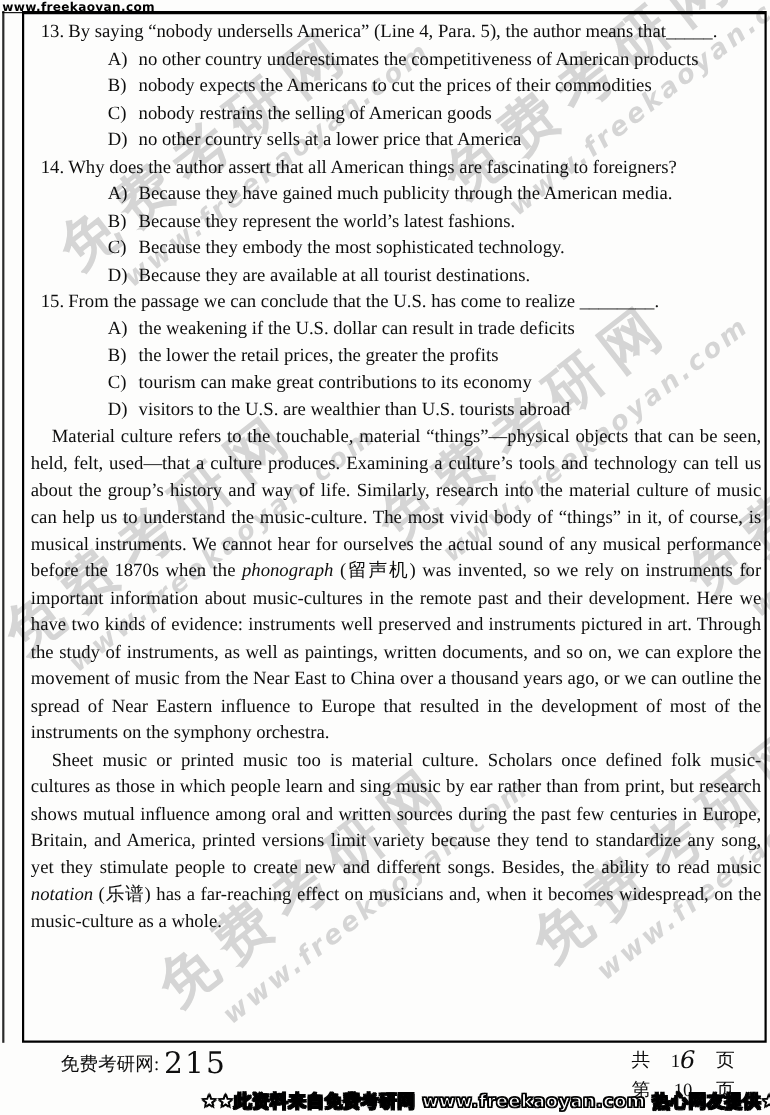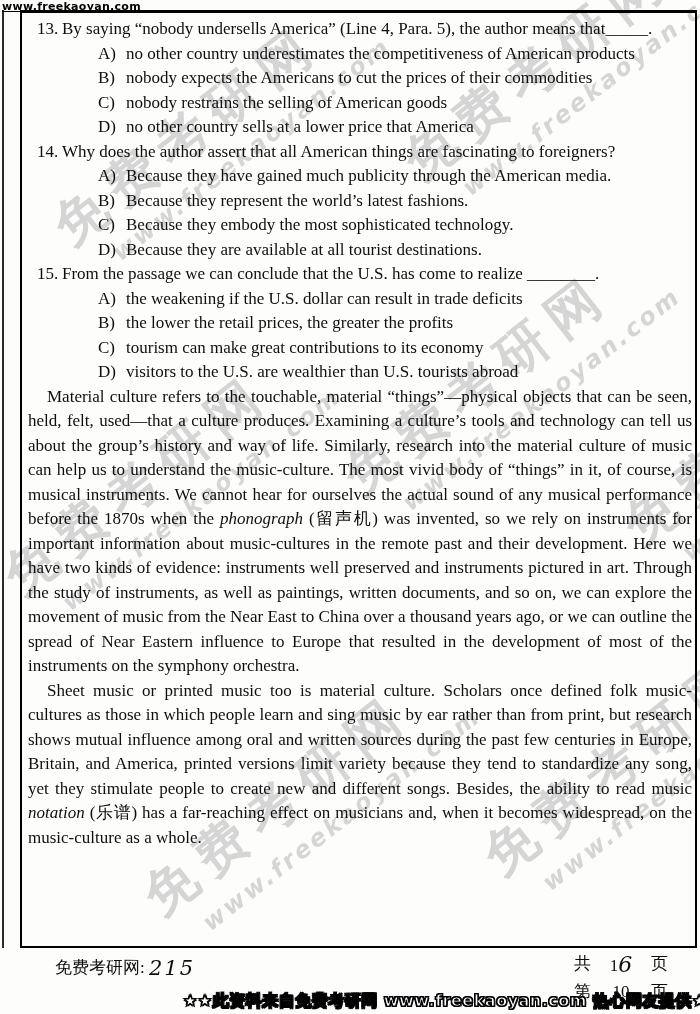--- a/index.html
+++ b/index.html
@@ -30,21 +30,21 @@
   .stem{text-align:justify;}
   .option{display:flex;margin-left:36px;}
   .opt-letter{flex:none;width:28px;}
   .opt-text{flex:1;}
   
   .passage-heading{font-weight:bold;margin-top:24px;}
   .para{margin:0;text-indent:19px;text-align:justify;}
   .ital{font-style:italic;margin-top:14px;}
   
   .paper-no{position:absolute;left:55px;top:956px;font-size:17px;z-index:2;}
-  .hand{font-family:"DejaVu Serif", serif;font-style:italic;font-size:21px;line-height:17px;
+  .hand{font-family:"DejaVu Serif", serif;font-size:27px;line-height:17px;
         letter-spacing:2px;position:relative;top:2px;}
   .pages{position:absolute;left:574px;top:951px;width:94px;z-index:2;font-size:17px;}
   .pages-row{display:flex;justify-content:space-between;line-height:26px;}
   .hand-six{font-family:"DejaVu Serif", serif;font-style:italic;font-size:22px;position:relative;top:1px;}
   .banner{position:absolute;left:183px;top:991px;z-index:4;white-space:nowrap;
     font-family:"DejaVu Sans", sans-serif;font-weight:bold;font-size:16px;letter-spacing:0.5px;
     color:#ffffff;-webkit-text-stroke:1.1px #000;
     text-shadow:-1px -1px 0 #000,1px -1px 0 #000,-1px 1px 0 #000,1px 1px 0 #000;}
 </style>
 </head>

